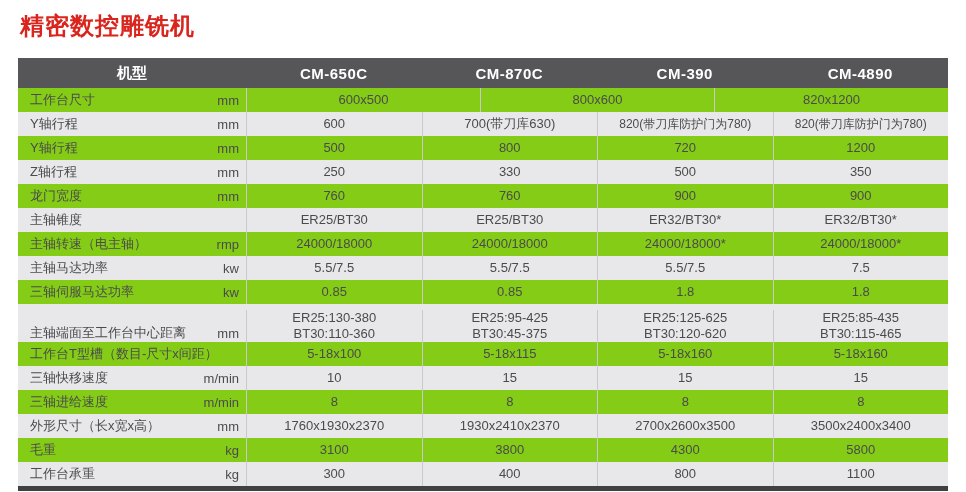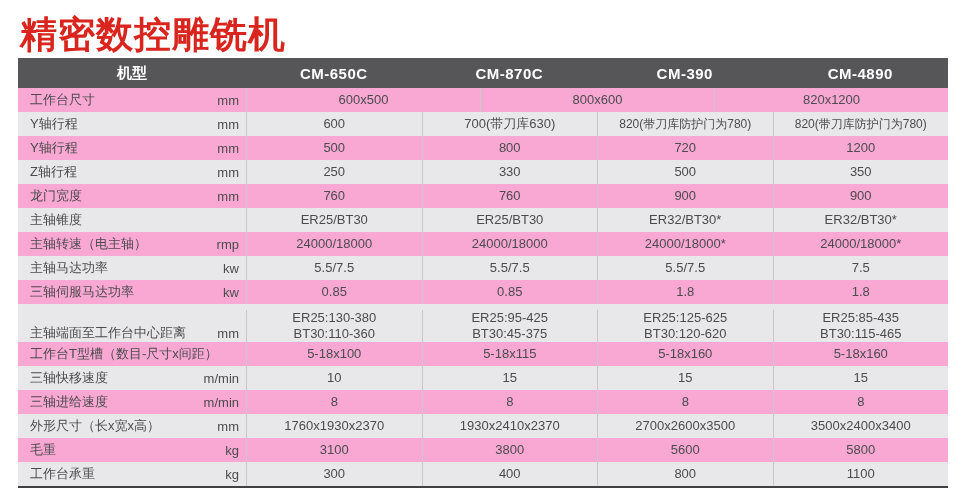--- a/index.html
+++ b/index.html
@@ -6,42 +6,42 @@
   html, body {
     width: 966px; height: 492px;
     background: #ffffff;
     font-family: "Liberation Sans", "DejaVu Sans", sans-serif;
     overflow: hidden;
   }
   .page { position: relative; width: 966px; height: 492px; background:#fff; }
 
   .page-title {
     position: absolute; left: 20px; top: 10px;
-    font-size: 37px; font-weight: bold; color: #d9251d;
+    font-size: 24px; font-weight: bold; color: #d9251d;
     letter-spacing: 1px;
   }
 
   .spec-table {
     position: absolute; left: 18px; top: 58px; width: 930px;
-    border-bottom: 2px solid #404040;
+    border-bottom: 5px solid #404040;
   }
 
   .header-row {
     display: flex; height: 30px; background: #565659; color: #ffffff;
     font-weight: bold; font-size: 15px; align-items: center;
   }
   .header-label-cell {
     width: 228px; display: flex; align-items: center; justify-content: center;
   }
   .header-model-cell {
     flex: 1; display: flex; align-items: center; justify-content: center;
     letter-spacing: 0.5px;
   }
 
-  .row { display: flex; height: 24px; background: #f9a8d4; color: #4b4b4d; font-size: 13px; }
+  .row { display: flex; height: 24px; background: #84cc16; color: #4b4b4d; font-size: 13px; }
   .row.tall { height: 38px; align-items: flex-end; }
   .tbody .row:nth-child(even) { background: #e8e8ea; }
 
   .label-cell {
     width: 228px; display: flex; align-items: center;
     justify-content: space-between; padding: 0 7px 0 12px;
   }
   .spec-label { color: #4b4b4d; }
   .spec-unit  { color: #4b4b4d; }
 
@@ -227,21 +227,21 @@
         <div class="val">3500x2400x3400</div>
       </div>
 
       <div class="row">
         <div class="label-cell">
           <span class="spec-label">毛重</span>
           <span class="spec-unit">kg</span>
         </div>
         <div class="val">3100</div>
         <div class="val">3800</div>
-        <div class="val">5600</div>
+        <div class="val">4300</div>
         <div class="val">5800</div>
       </div>
 
       <div class="row">
         <div class="label-cell">
           <span class="spec-label">工作台承重</span>
           <span class="spec-unit">kg</span>
         </div>
         <div class="val">300</div>
         <div class="val">400</div>

